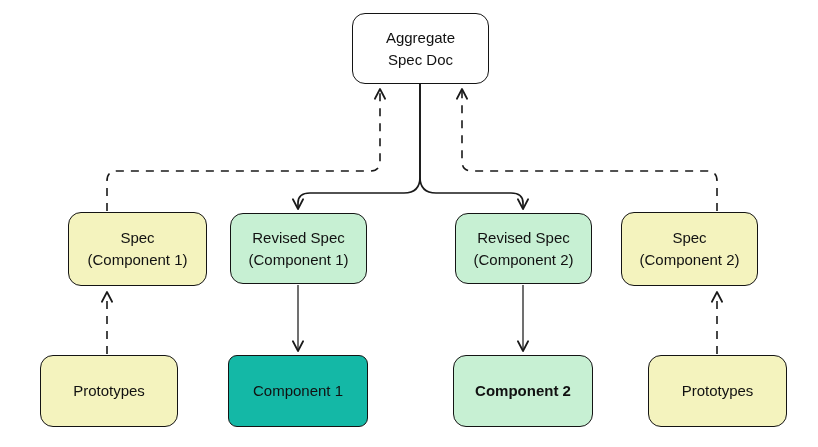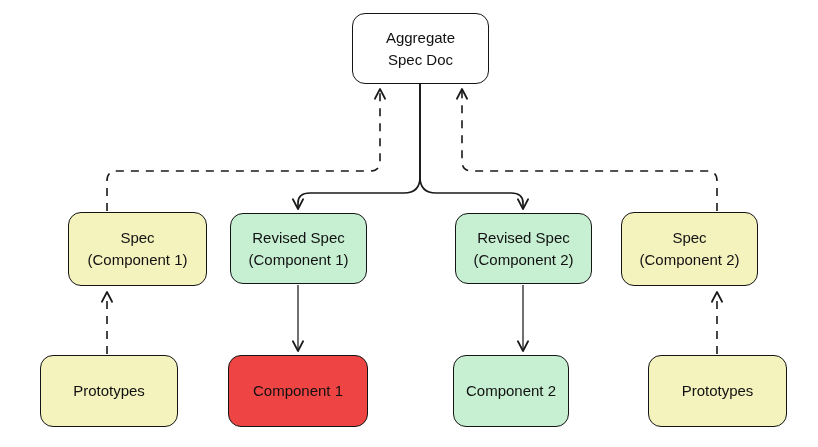--- a/index.html
+++ b/index.html
@@ -51,21 +51,21 @@
   .lbl:empty { display: none; }
 
   
   .pos-aggregate { left: 352px; top: 13px;  width: 137px; height: 71px; }
   .pos-spec1     { left: 68px;  top: 212px; width: 139px; height: 74px; }
   .pos-revised1  { left: 230px; top: 213px; width: 137px; height: 71px; }
   .pos-revised2  { left: 455px; top: 213px; width: 137px; height: 71px; }
   .pos-spec2     { left: 621px; top: 212px; width: 137px; height: 74px; }
   .pos-proto1    { left: 40px;  top: 355px; width: 138px; height: 72px; }
   .pos-comp1     { left: 228px; top: 355px; width: 140px; height: 72px; }
-  .pos-comp2     { left: 453px; top: 355px; width: 116px; height: 72px; }
+  .pos-comp2     { left: 453px; top: 355px; width: 140px; height: 72px; font-weight: bold; }
   .pos-proto2    { left: 648px; top: 355px; width: 139px; height: 72px; }
 </style>
 </head>
 <body>
 
 <div id="canvas">
 
   <svg id="edges-layer" viewBox="0 0 818 447" xmlns="http://www.w3.org/2000/svg">
     <defs>
       <marker id="arrow" viewBox="0 0 12 12" refX="11" refY="6" markerWidth="13" markerHeight="13" markerUnits="userSpaceOnUse" orient="auto">
@@ -112,21 +112,21 @@
 
   <div class="node pos-spec2" style="background-color: rgb(244, 243, 190);">
     <span class="lbl">Spec</span>
     <span class="lbl">(Component 2)</span>
   </div>
 
   <div class="node pos-proto1" style="background-color: rgb(244, 243, 190);">
     <span class="lbl">Prototypes</span>
   </div>
 
-  <div class="node pos-comp1" style="background-color: #ef4444;">
+  <div class="node pos-comp1" style="background-color: #14b8a6; border-radius: 9px;">
     <span class="lbl">Component 1</span>
   </div>
 
   <div class="node pos-comp2" style="background-color: rgb(199, 240, 211);">
     <span class="lbl">Component 2</span>
   </div>
 
   <div class="node pos-proto2" style="background-color: rgb(244, 243, 190);">
     <span class="lbl">Prototypes</span>
   </div>

